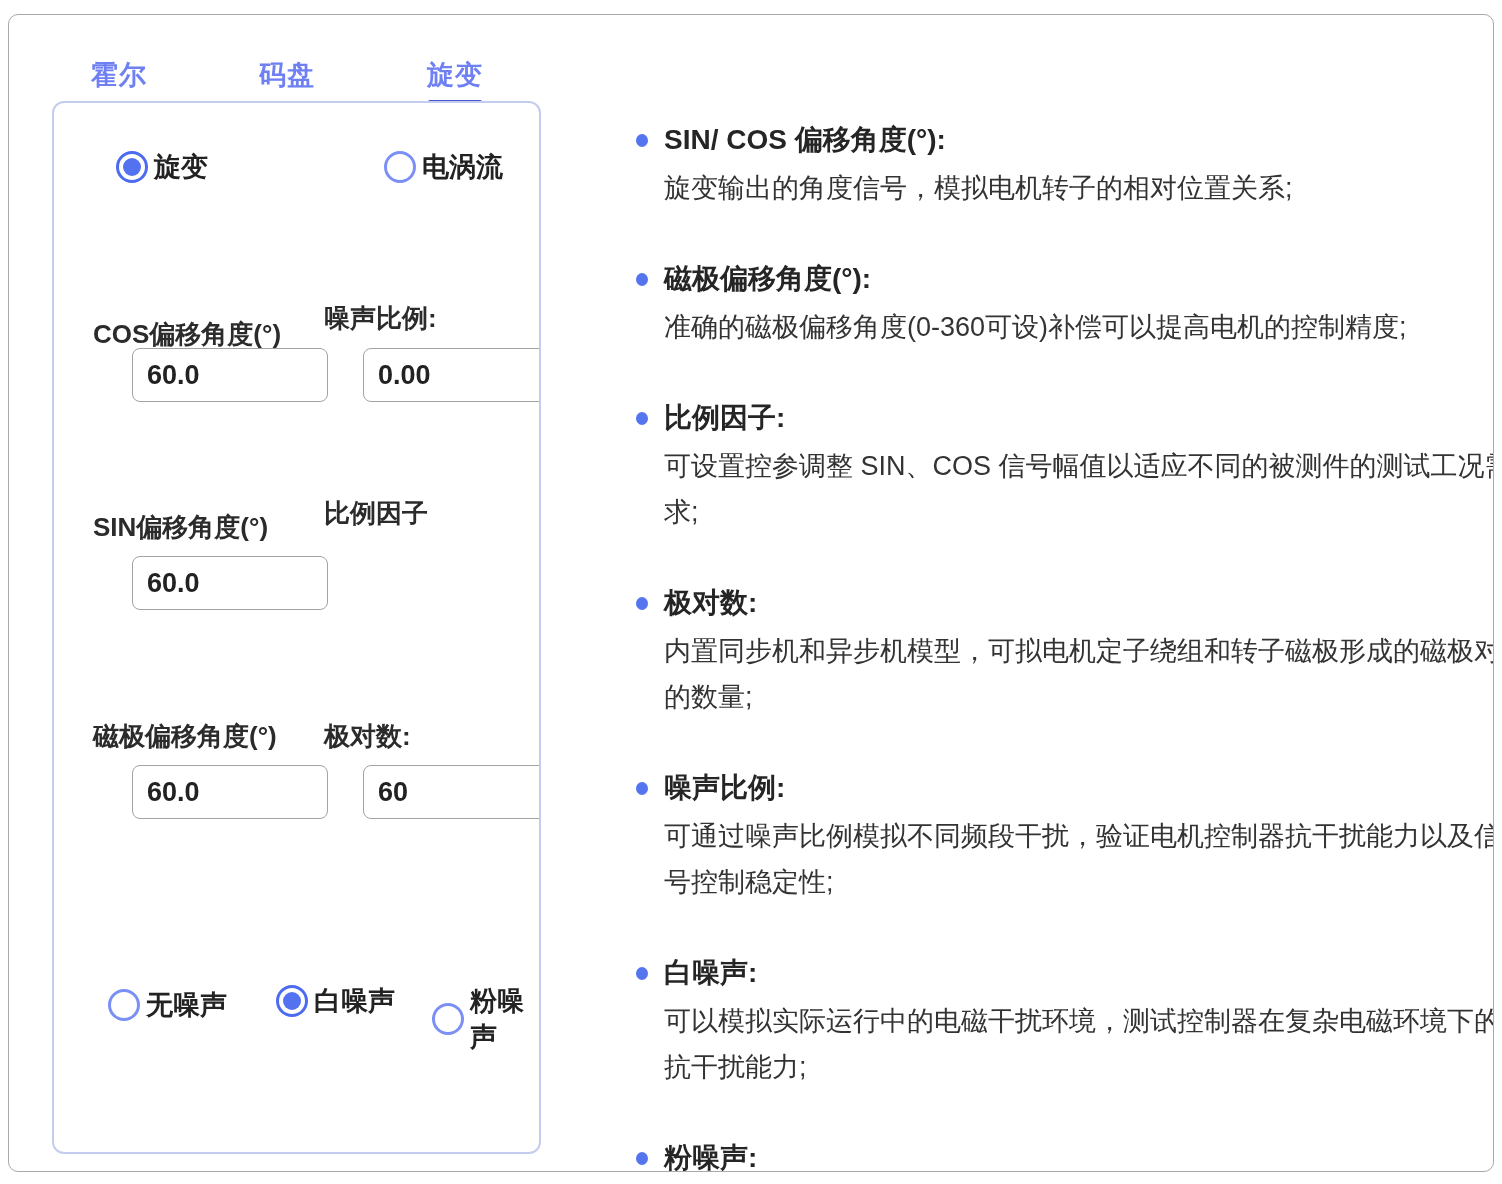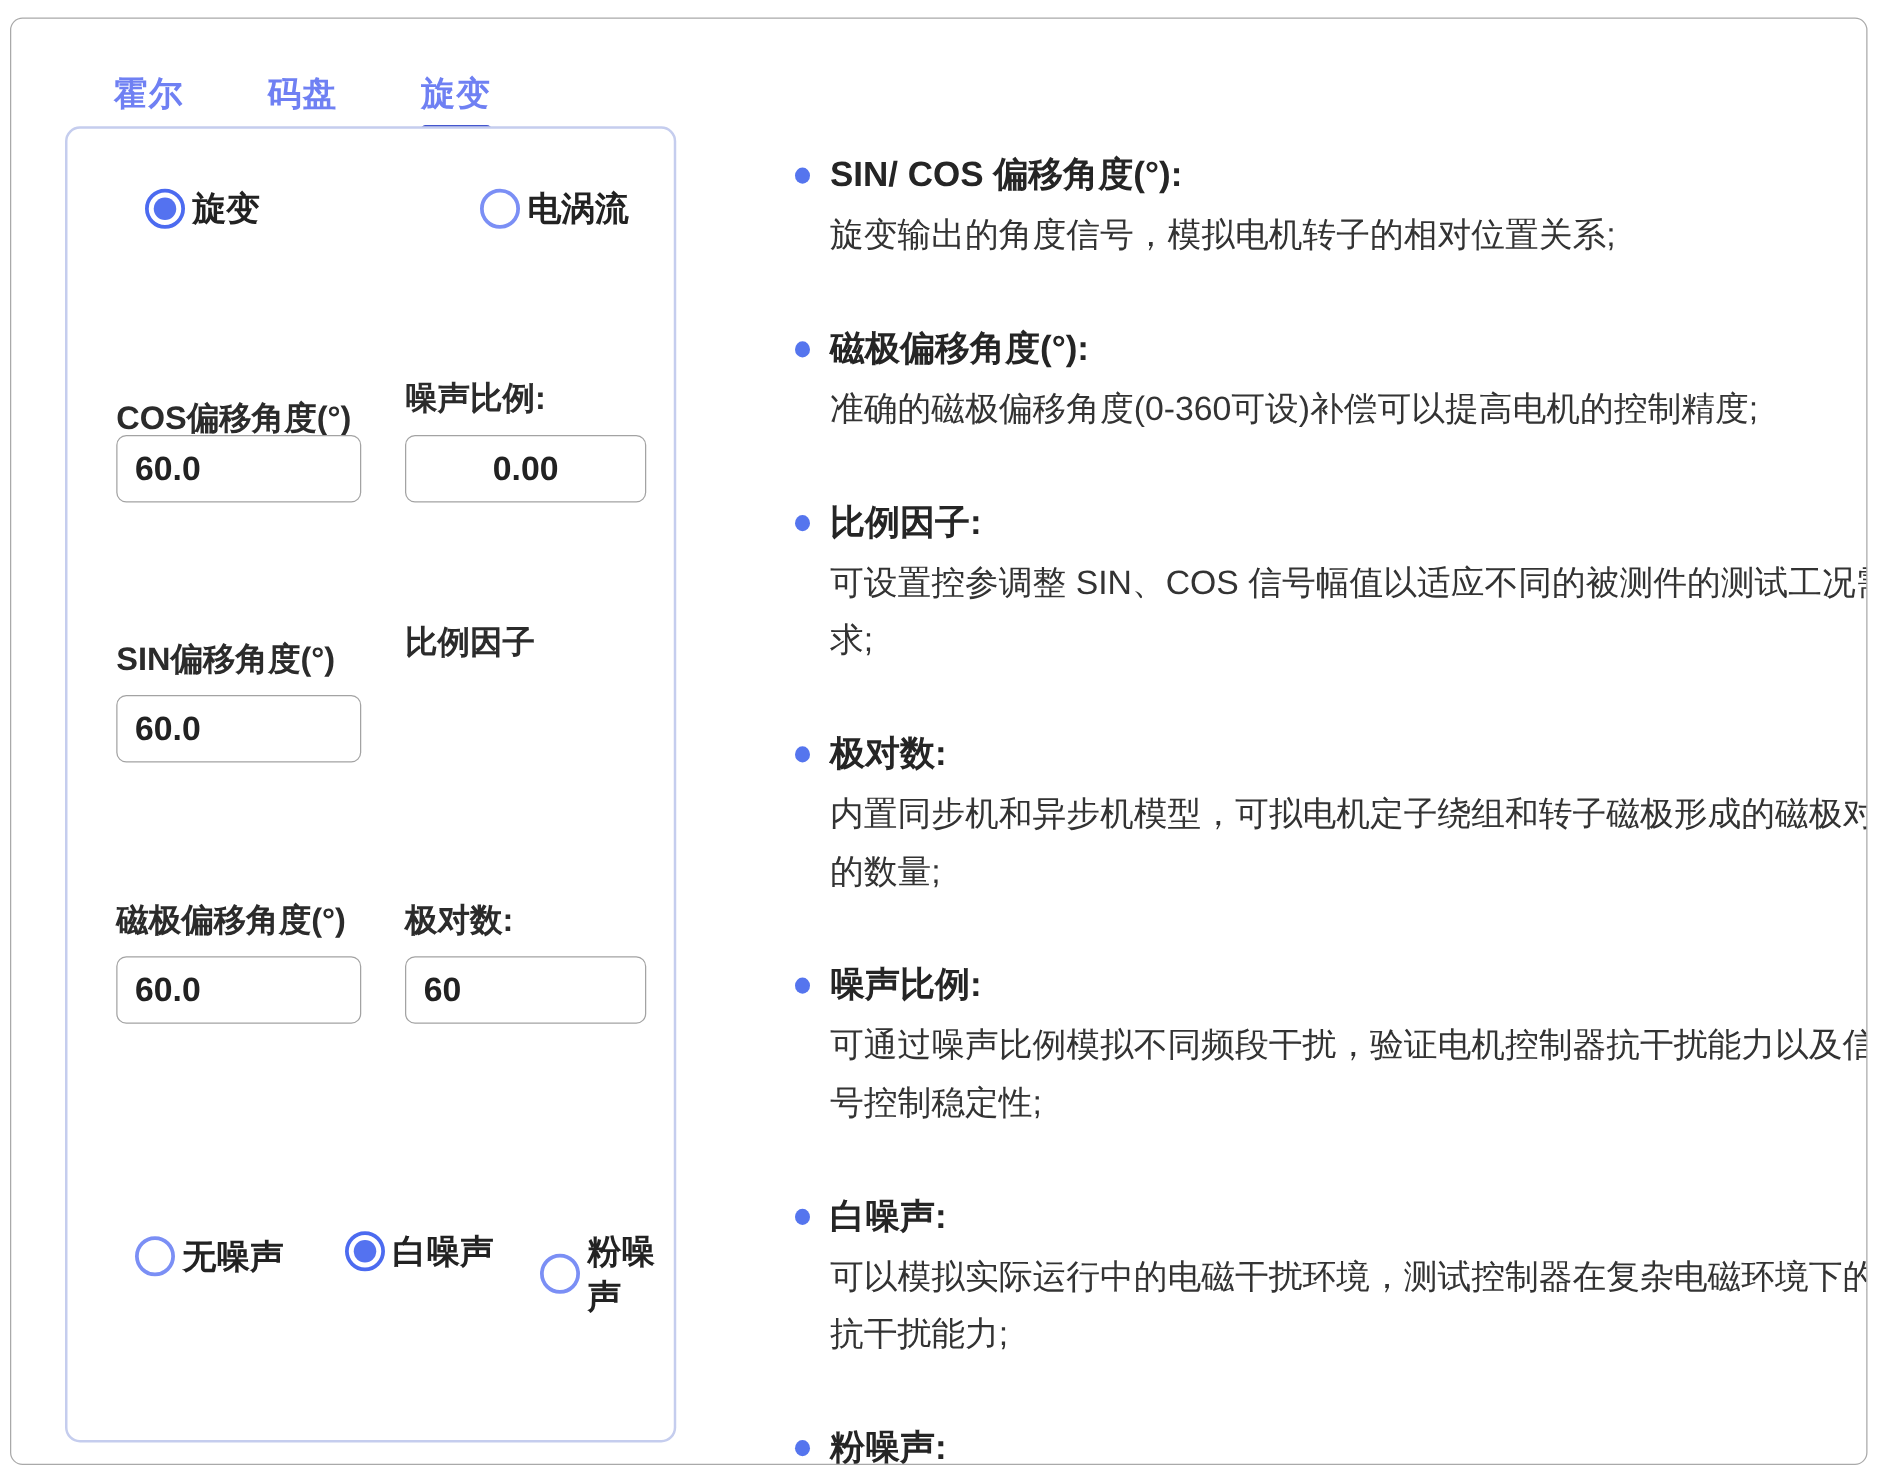--- a/index.html
+++ b/index.html
@@ -4,21 +4,21 @@
 <style>
   * { margin:0; padding:0; box-sizing:border-box; }
   html,body { width:1502px; height:1184px; background:#ffffff;
     font-family:"Liberation Sans","DejaVu Sans",sans-serif; color:#2e2e2e; }
   .card {
     position:absolute; left:8px; top:14px; width:1486px; height:1158px;
     background:#ffffff; border:1px solid #a9a9a9; border-radius:10px;
     overflow:hidden;
   }
   
-  .tabs { position:absolute; left:82px; top:42px; display:flex; gap:67px; }
+  .tabs { position:absolute; left:82px; top:42px; display:flex; gap:112px; }
   .tab {
     font-size:27px; font-weight:bold; color:#6f80f3; cursor:pointer;
     padding-bottom:14px; position:relative; letter-spacing:1px;
   }
   .tab.active::after {
     content:""; position:absolute; left:50%; transform:translateX(-50%);
     bottom:0; width:56px; height:7px; border-radius:4px; background:#4456ce;
   }
   
   .panel {
@@ -33,21 +33,21 @@
   }
   .radio.selected { border-color:#4c6bf0; }
   .radio.selected::after {
     content:""; position:absolute; left:50%; top:50%; transform:translate(-50%,-50%);
     width:18px; height:18px; border-radius:50%; background:#5472f0;
   }
   .field-label { position:absolute; font-size:26px; font-weight:bold; color:#2b2b2b; white-space:nowrap; }
   .field-input {
     position:absolute; height:54px; border:1px solid #a3a3a3; border-radius:8px;
     font-size:27px; color:#222; padding:0 14px; background:#fff;
-    font-family:"Liberation Sans","DejaVu Sans",sans-serif; font-weight:bold;
+    font-family:"Liberation Sans","DejaVu Sans",sans-serif; font-weight:bold;margin-left:39px;
   }
   .col1 { left:39px; width:196px; }
   .col2 { left:270px; width:193px; }
   
   .info { position:absolute; left:655px; top:104px; width:855px; }
   .info-item { position:relative; margin-bottom:47px; }
   .info-title {
     font-size:28px; font-weight:bold; color:#252525; line-height:42px; margin-bottom:4px;
   }
   .bullet {
@@ -74,21 +74,21 @@
       <span class="label">旋变</span>
     </div>
     <div class="radio-item" style="left:330px; top:46px;">
       <span class="radio"></span>
       <span class="label">电涡流</span>
     </div>
 
     <div class="field-label col1" style="top:214px;">COS偏移角度(°)</div>
     <div class="field-label col2" style="top:198px;">噪声比例:</div>
     <input class="field-input col1" style="top: 245px;" value="60.0">
-    <input class="field-input col2" style="top: 245px; text-align: center;" value="0.00">
+    <input class="field-input col2" style="top: 245px;" value="0.00">
 
     <div class="field-label col1" style="top:407px;">SIN偏移角度(°)</div>
     <div class="field-label col2" style="top:393px;">比例因子</div>
     <input class="field-input col1" style="top: 453px;" value="60.0">
 
     <div class="field-label col1" style="top:616px;">磁极偏移角度(°)</div>
     <div class="field-label col2" style="top:616px;">极对数:</div>
     <input class="field-input col1" style="top: 662px;" value="60.0">
     <input class="field-input col2" style="top: 662px;" value="60">
 

